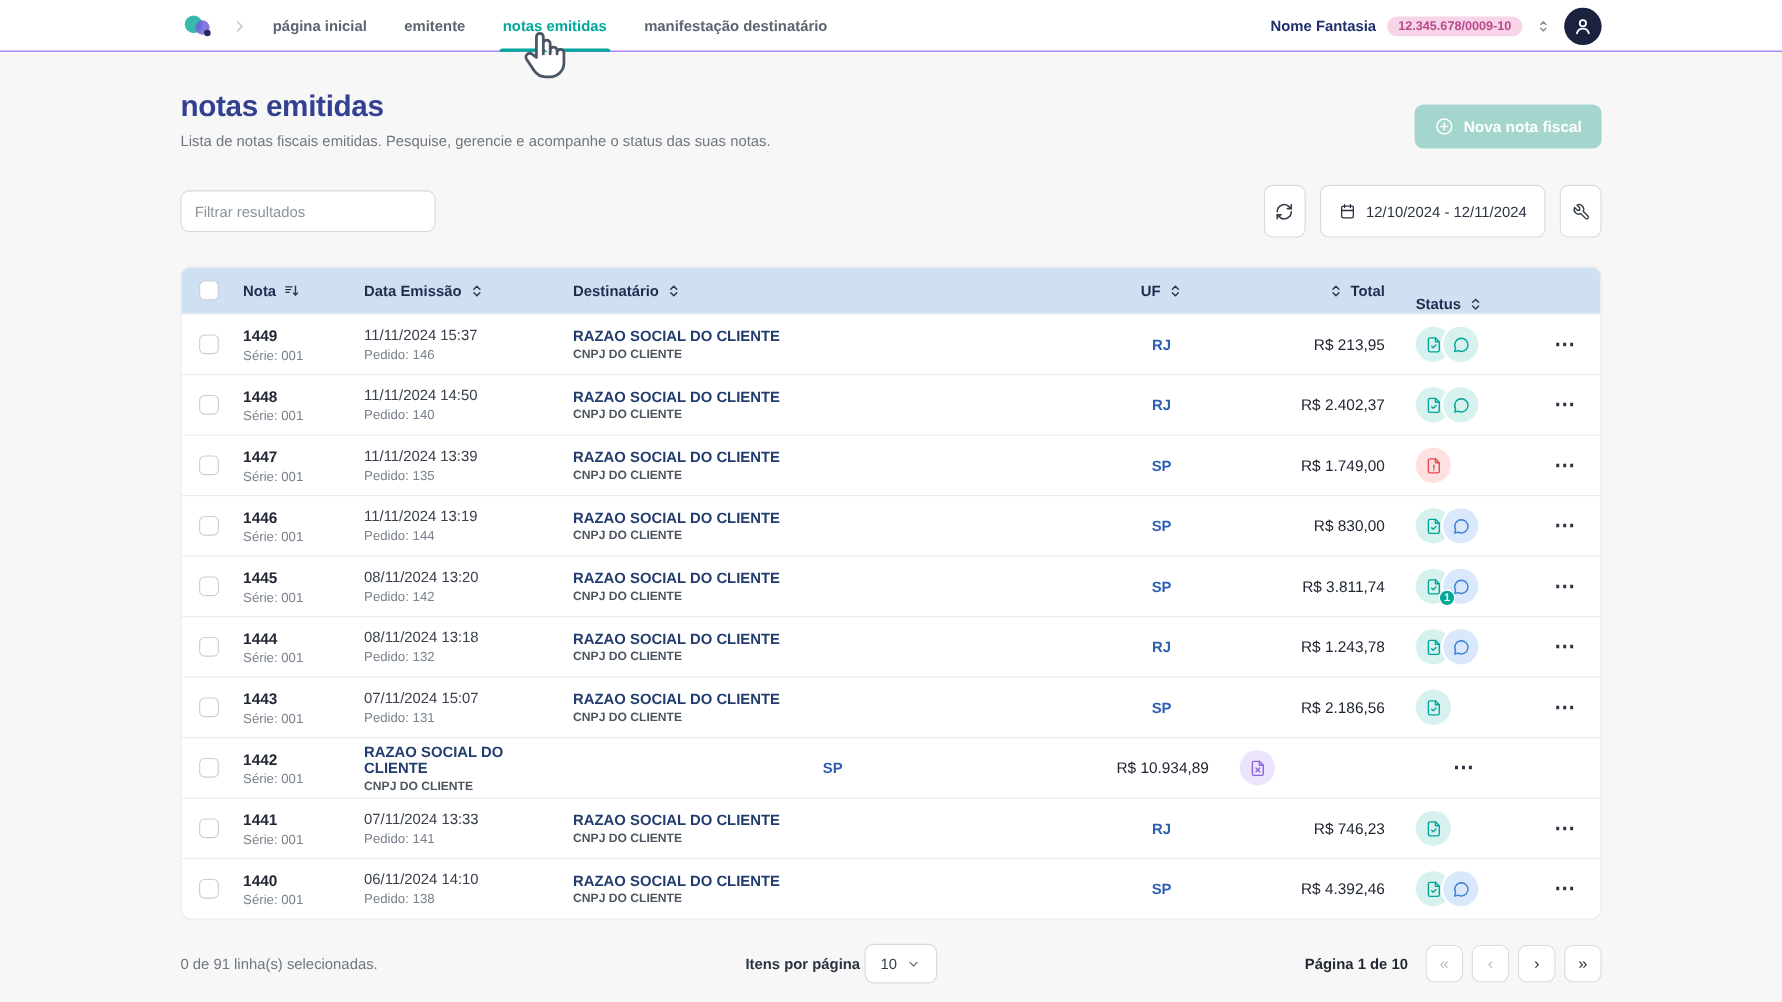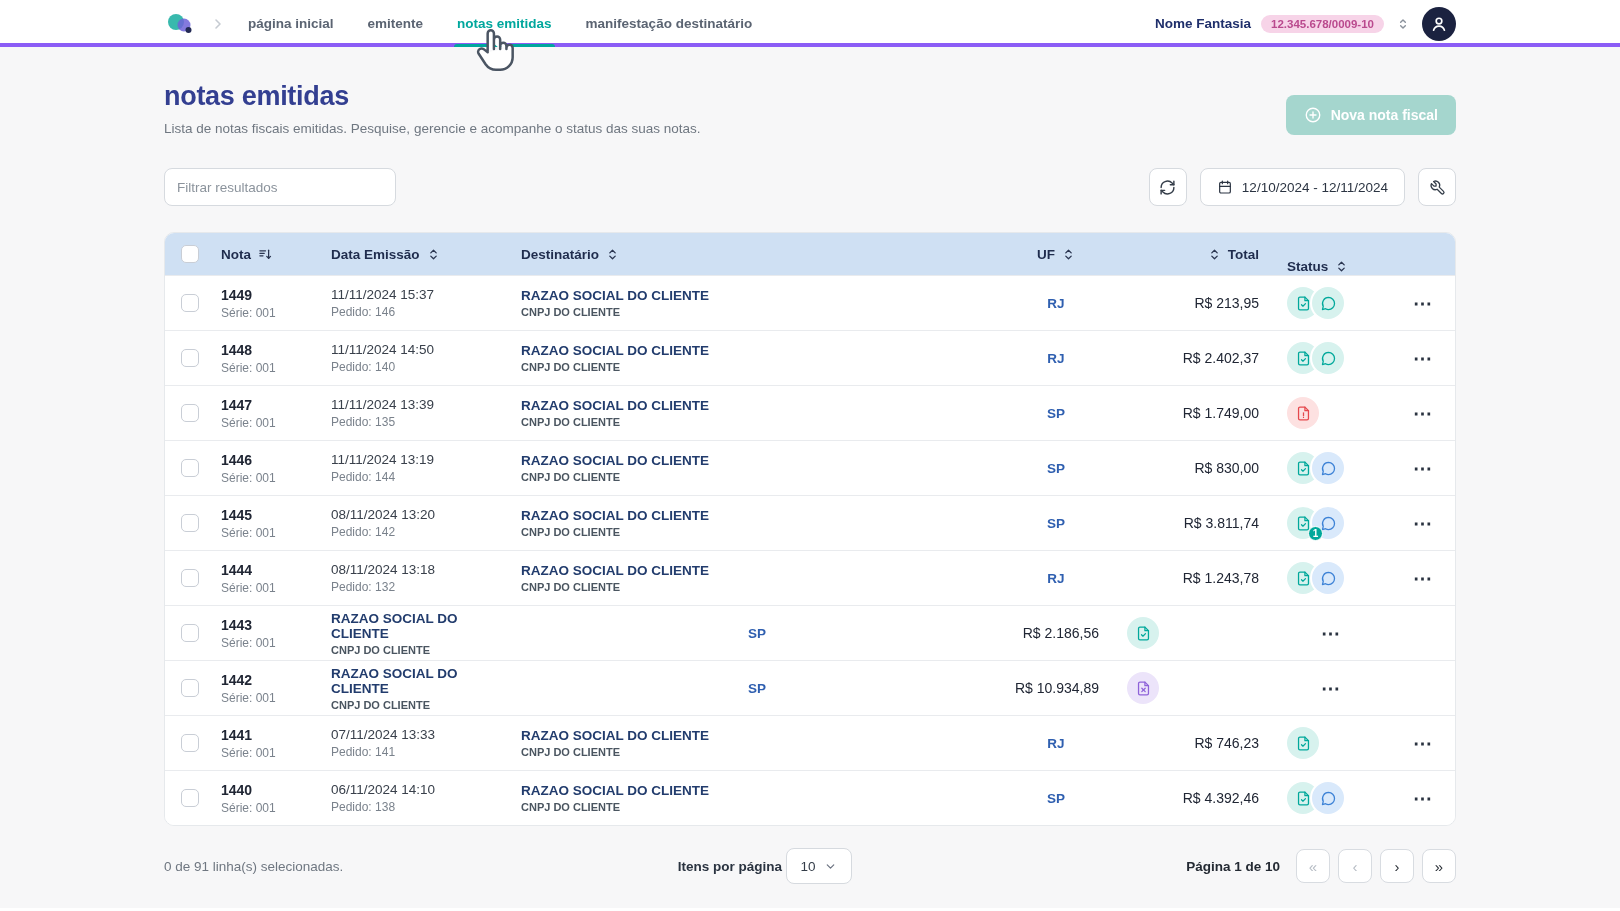--- a/index.html
+++ b/index.html
@@ -2,21 +2,21 @@
 <html><head>
 <meta charset="utf-8">
 <style>
   * { margin:0; padding:0; box-sizing:border-box; }
   html,body { width:1620px; height:911px; }
   body { font-family:"Liberation Sans", sans-serif; background:#ffffff; overflow:hidden; color:#2a3340; }
   .page-bg { background:#f7f7f8; padding-bottom:24px; }
   .container { width:1292px; margin:0 auto; }
 
   
-  .topbar { background:#fff; border-bottom:4px solid #8b5cf6; height:47px; }
+  .topbar { background:#fff; border-bottom:1px solid #8b5cf6; height:47px; }
   .topbar-inner { display:flex; align-items:center; height:47px; gap:14px; }
   .logo { display:flex; align-items:center; cursor:pointer; }
   .crumb-sep { display:flex; color:#c6cbd2; }
   .mainnav { display:flex; align-items:stretch; gap:34px; height:47px; margin-left:8px; }
   .nav-item { position:relative; display:flex; align-items:center; font-size:13.5px; font-weight:600; color:#5b6472; cursor:pointer; text-decoration:none; }
   .nav-item.active { color:#00a79d; }
   .nav-item.active::after { content:""; position:absolute; left:-3px; right:-3px; bottom:0; height:3px; background:#00a79d; border-radius:3px 3px 0 0; }
   .hand { position:absolute; top:24px; left:14px; width:50px; height:50px; z-index:60; pointer-events:none; }
   .nav-right { margin-left:auto; display:flex; align-items:center; gap:10px; }
   .acct-name { color:#1f2f6b; font-weight:700; font-size:13.5px; }
@@ -29,21 +29,21 @@
   .page-head { display:flex; justify-content:space-between; align-items:flex-start; margin-bottom:32px; }
   h1 { font-size:27px; font-weight:800; color:#333f91; letter-spacing:-0.3px; margin-bottom:9px; }
   .subtitle { font-size:13.5px; color:#6f7781; }
   .btn-new { margin-top:14px; display:flex; align-items:center; gap:9px; background:#a5d6ce; color:#fff; border:none; border-radius:8px; font-family:inherit; font-size:14px; font-weight:700; padding:11px 18px; cursor:pointer; }
 
   
   .filter-row { display:flex; justify-content:space-between; align-items:center; margin-bottom:26px; }
   .filter-input { width:232px; height:38px; border:1px solid #d6dadf; border-radius:8px; background:#fff; padding:0 12px; font-family:inherit; font-size:13.5px; color:#333; }
   .filter-input::placeholder { color:#8b939c; }
   .filter-actions { display:flex; align-items:center; gap:13px; }
-  .btn { height:38px; background:#fff; border:1px solid #d6dadf; border-radius:8px; display:flex; align-items:center; justify-content:center; gap:9px; color:#343d49; font-family:inherit; font-size:13.5px; cursor:pointer; }
+  .btn { height:48px; background:#fff; border:1px solid #d6dadf; border-radius:8px; display:flex; align-items:center; justify-content:center; gap:9px; color:#343d49; font-family:inherit; font-size:13.5px; cursor:pointer; }
   .icon-btn { width:38px; }
   .date-btn { padding:0 16px; font-weight:500; color:#2b3442; }
 
   
   .table-card { background:#fff; border:1px solid #e6e9ec; border-radius:10px; overflow:hidden; }
   .thead, .trow { display:grid; grid-template-columns:48px 110px 190px 1fr 110px 160px 120px 64px; align-items:center; }
   .thead { height:42px; background:#cfe0f3; font-size:13.5px; font-weight:700; color:#1f2c4d; }
   .cell { padding:0 8px; }
   .cell-check { padding-left:16px; }
   .th { display:flex; align-items:center; gap:7px; cursor:pointer; }
@@ -430,20 +430,24 @@
 
   <div class="trow">
     <div class="cell cell-check">
               <input type="checkbox" style="">
             </div>
     <div class="cell">
       <div class="nota-num">1443</div>
       <div class="sub">Série: 001</div>
     </div>
     <div class="cell">
+      <div class="date">07/11/2024 15:07</div>
+      <div class="sub">Pedido: 131</div>
+    </div>
+    <div class="cell">
       <div class="dest">RAZAO SOCIAL DO CLIENTE</div>
       <div class="dest-doc">CNPJ DO CLIENTE</div>
     </div>
     <div class="cell uf">SP</div>
     <div class="cell total">R$ 2.186,56</div>
     <div class="cell status-cell">
               <span class="status-icon" style="background: rgb(215, 242, 238); color: rgb(0, 168, 155);">
                 <svg viewBox="0 0 24 24" fill="none" stroke="currentColor" stroke-width="1.8" stroke-linecap="round" stroke-linejoin="round">
                   <path d="M14 3H7a2 2 0 0 0-2 2v14a2 2 0 0 0 2 2h10a2 2 0 0 0 2-2V8z"></path>
                   <path d="M14 3v5h5"></path>

